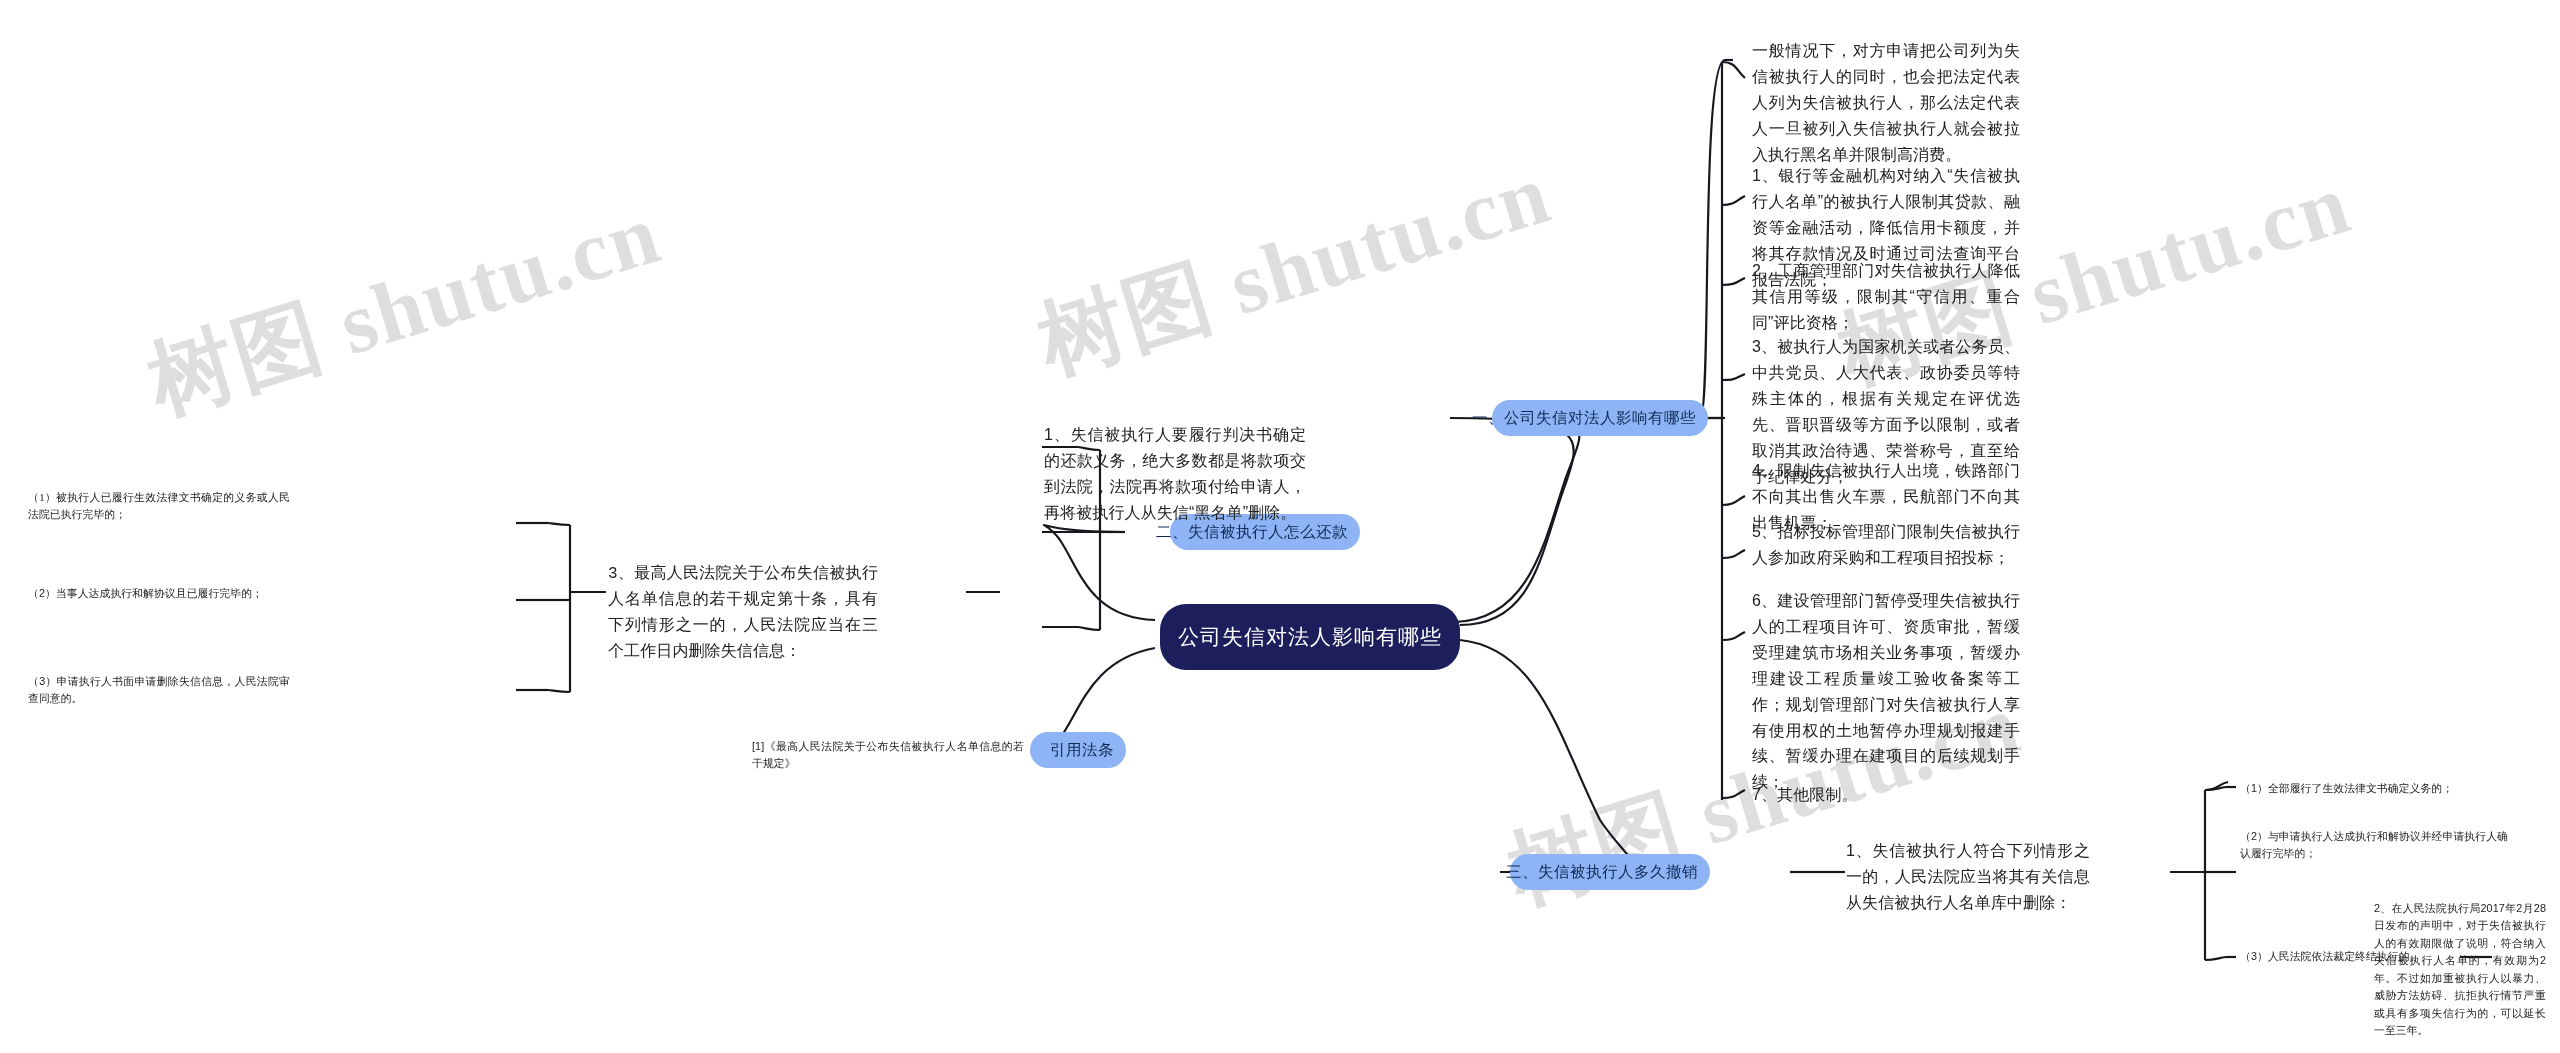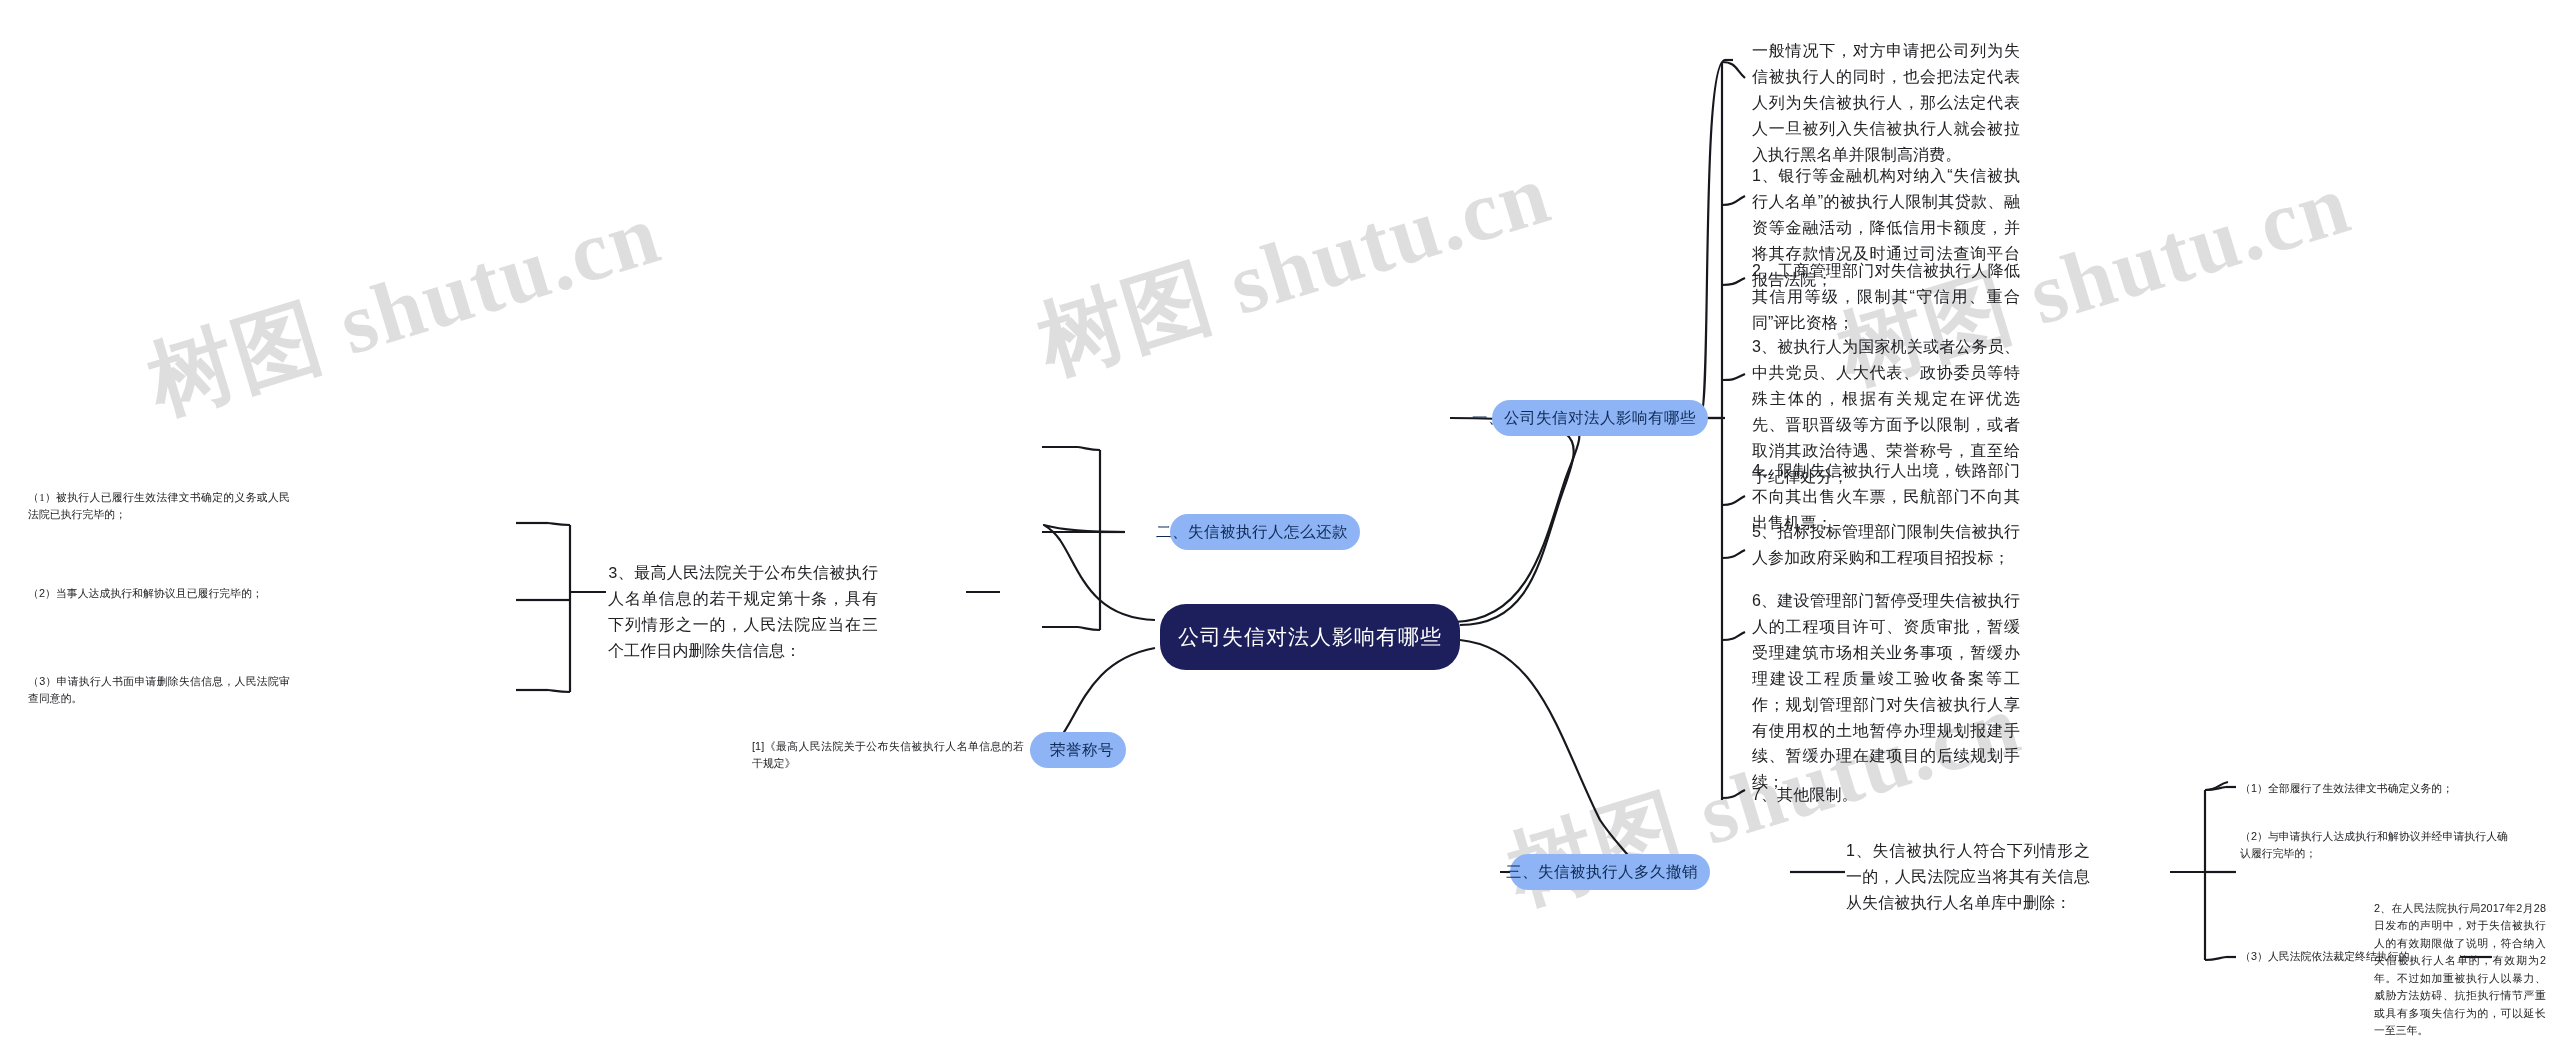--- a/index.html
+++ b/index.html
@@ -146,39 +146,40 @@
 
   <div class="node branch" style="left:1170px;top:514px;width:190px;height:36px;">
     <span>二、失信被执行人怎么还款</span>
   </div>
 
   <div class="node branch" style="left:1510px;top:854px;width:200px;height:36px;">
     <span>三、失信被执行人多久撤销</span>
   </div>
 
   <div class="node branch" style="left:1030px;top:732px;width:96px;height:36px;">
-    <span>荣誉称号</span>
+    <span>引用法条</span>
   </div>
 
   <div class="leaf" style="left:1752px;top:38px;width:268px;">一般情况下，对方申请把公司列为失信被执行人的同时，也会把法定代表人列为失信被执行人，那么法定代表人一旦被列入失信被执行人就会被拉入执行黑名单并限制高消费。</div>
 
   <div class="leaf" style="left:1752px;top:155px;width:268px;margin-top:8px;">1、银行等金融机构对纳入“失信被执行人名单”的被执行人限制其贷款、融资等金融活动，降低信用卡额度，并将其存款情况及时通过司法查询平台报告法院；</div>
 
   <div class="leaf" style="left:1752px;top:258px;width:268px;">2、工商管理部门对失信被执行人降低其信用等级，限制其“守信用、重合同”评比资格；</div>
 
   <div class="leaf" style="left:1752px;top:334px;width:268px;">3、被执行人为国家机关或者公务员、中共党员、人大代表、政协委员等特殊主体的，根据有关规定在评优选先、晋职晋级等方面予以限制，或者取消其政治待遇、荣誉称号，直至给予纪律处分；</div>
 
   <div class="leaf" style="left:1752px;top:458px;width:268px;">4、限制失信被执行人出境，铁路部门不向其出售火车票，民航部门不向其出售机票；</div>
 
   <div class="leaf" style="left:1752px;top:519px;width:268px;">5、招标投标管理部门限制失信被执行人参加政府采购和工程项目招投标；</div>
 
   <div class="leaf" style="left:1752px;top:588px;width:268px;">6、建设管理部门暂停受理失信被执行人的工程项目许可、资质审批，暂缓受理建筑市场相关业务事项，暂缓办理建设工程质量竣工验收备案等工作；规划管理部门对失信被执行人享有使用权的土地暂停办理规划报建手续、暂缓办理在建项目的后续规划手续；</div>
 
   <div class="leaf" style="left:1752px;top:782px;width:268px;">7、其他限制。</div>
 
+  <div class="leaf" style="left:1044px;top:422px;width:262px;">1、失信被执行人要履行判决书确定的还款义务，绝大多数都是将款项交到法院，法院再将款项付给申请人，再将被执行人从失信“黑名单”删除。</div>
 
 
   <div class="leaf" style="left:608px;top:562px;width:270px;font-family:Liberation Mono, monospace;">3、最高人民法院关于公布失信被执行人名单信息的若干规定第十条，具有下列情形之一的，人民法院应当在三个工作日内删除失信信息：</div>
 
   <div class="leaf small" style="left:28px;top:489px;width:262px;font-family:Liberation Serif, serif;">（1）被执行人已履行生效法律文书确定的义务或人民法院已执行完毕的；</div>
 
   <div class="leaf small" style="left:28px;top:585px;width:262px;">（2）当事人达成执行和解协议且已履行完毕的；</div>
 
   <div class="leaf small" style="left:28px;top:673px;width:262px;">（3）申请执行人书面申请删除失信信息，人民法院审查同意的。</div>
 

